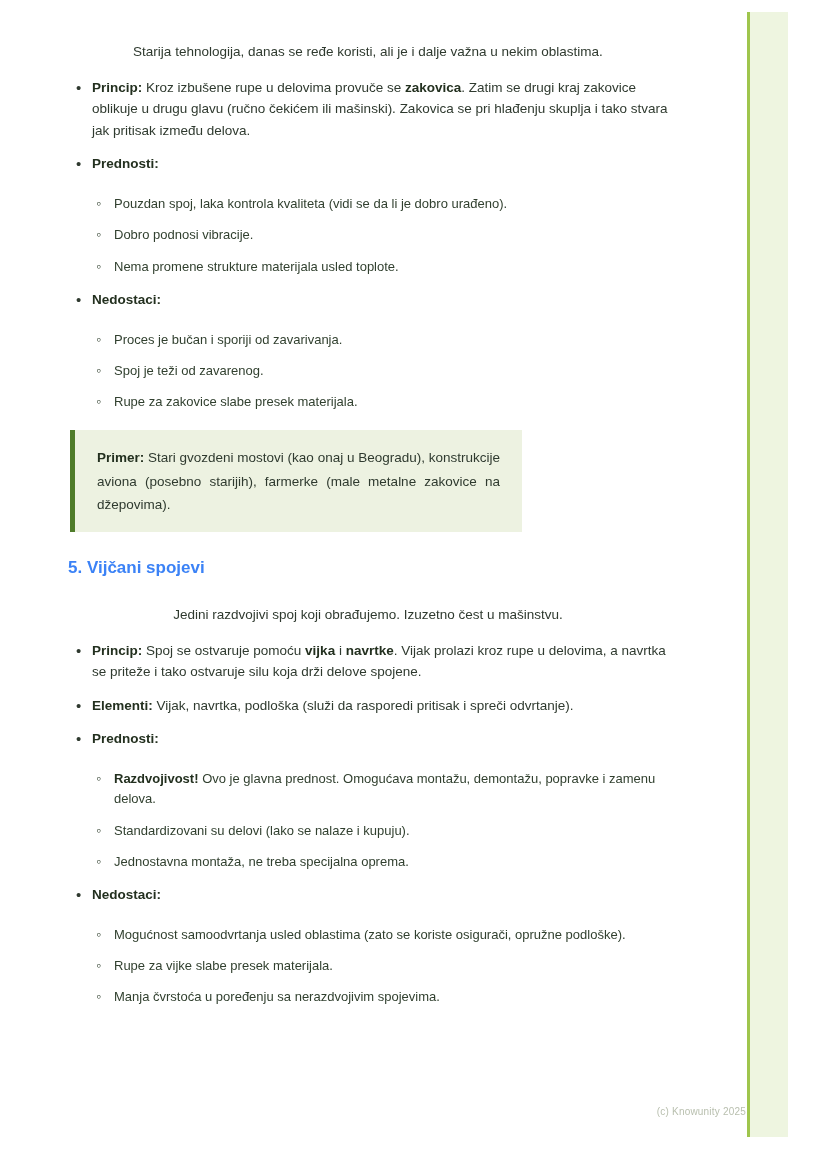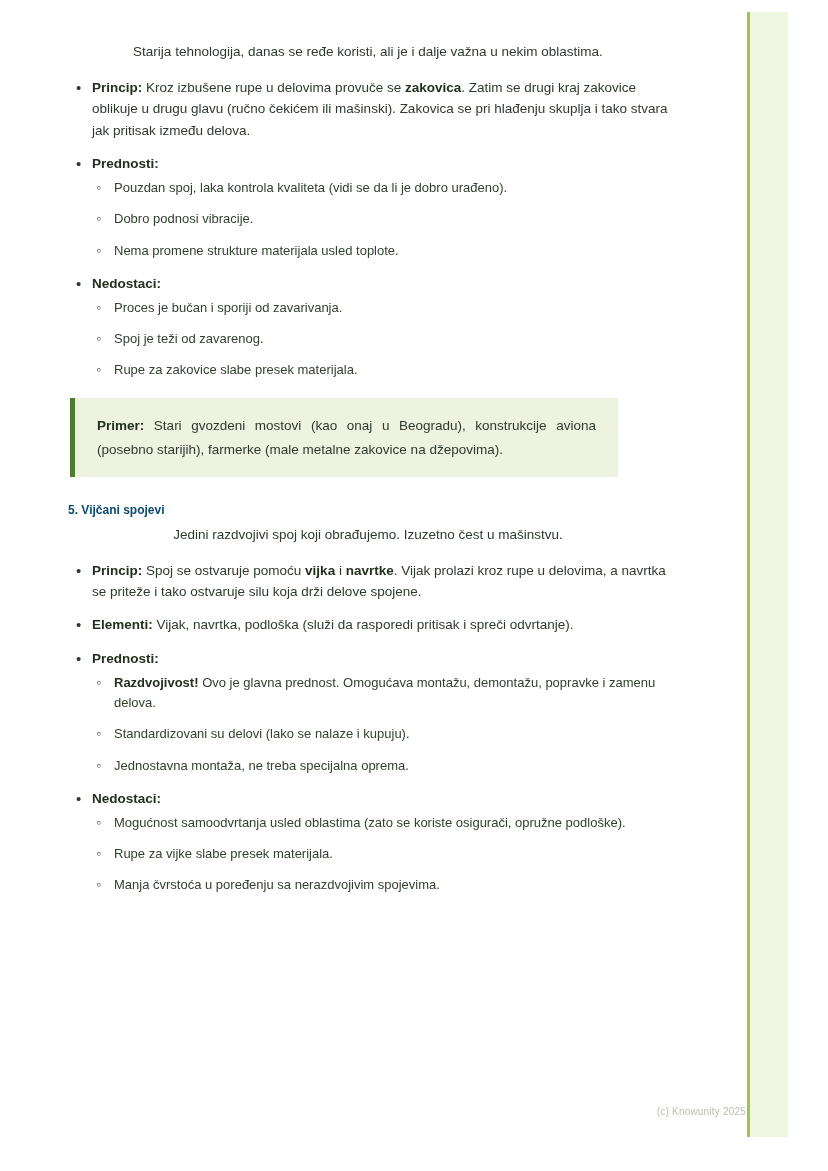--- a/index.html
+++ b/index.html
@@ -65,21 +65,21 @@
   ul.bullets > li::before {
     content: "•";
     position: absolute;
     left: 8px;
     top: -1px;
     font-size: 15px;
     color: #2f3a2f;
   }
   ul.sub {
     list-style: none;
-    margin: 4px 0 0 0;
+    margin: 20px 0 0 0;
     padding: 0;
   }
   ul.sub > li {
     position: relative;
     padding-left: 22px;
     margin-bottom: 11px;
     font-size: 13px;
     line-height: 1.55;
     color: #31402f;
   }
@@ -98,29 +98,29 @@
 
   .note-box {
     margin: 18px 0 24px 2px;
     background: #edf2e1;
     border-left: 5px solid #4f7c2a;
     padding: 16px 22px 16px 22px;
     font-size: 13.5px;
     line-height: 1.72;
     text-align: justify;
     color: #2f3a2f;
-    width: 548px;
+    width: 452px;
     box-sizing: border-box;
   }
 
   h2.section {
-    color: #0c4a6e;
-    font-size: 12px;
+    color: #3b82f6;
+    font-size: 17px;
     font-weight: bold;
-    margin: 26px 0 8px 0;
+    margin: 26px 0 27px 0;
   }
 
   .footer-credit {
     position: absolute;
     right: 42px;
     bottom: 20px;
     font-size: 10px;
     color: #b8bfae;
     letter-spacing: .2px;
   }

